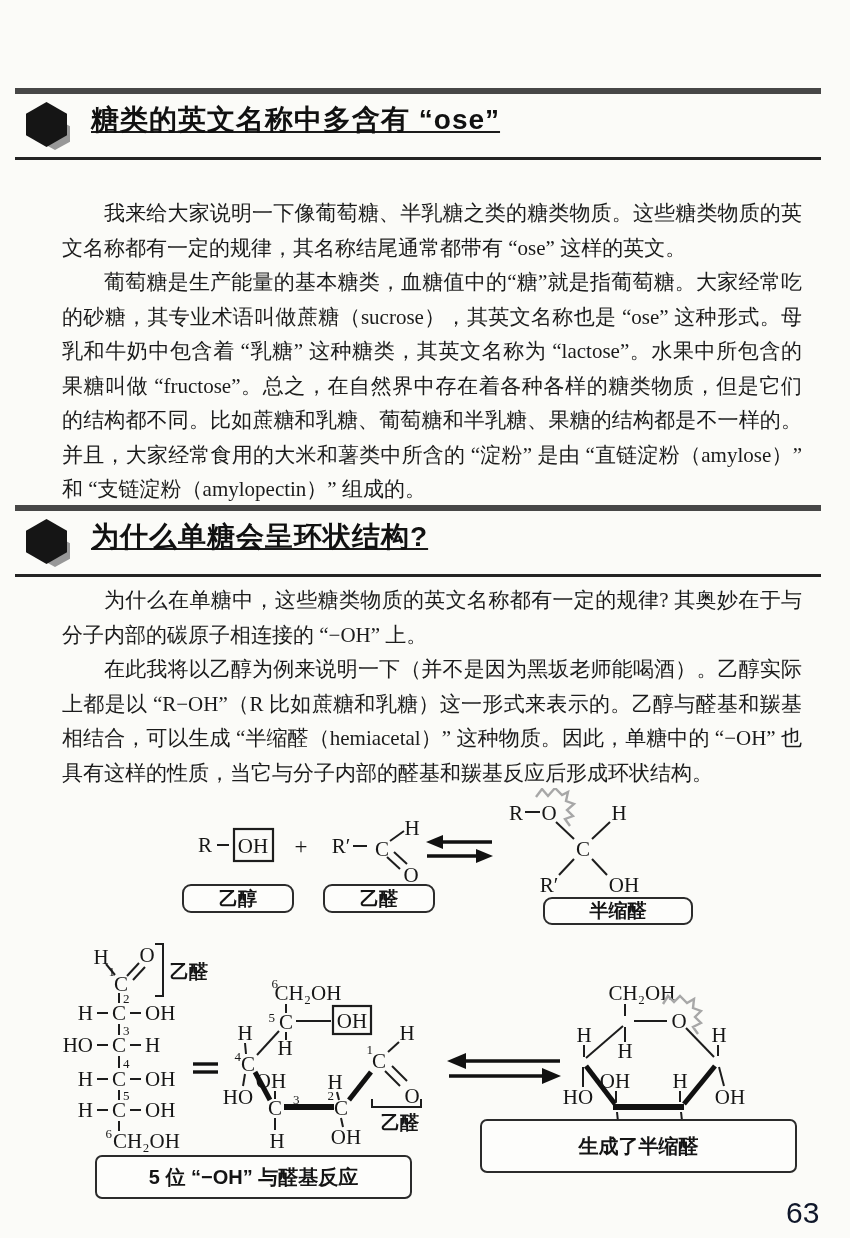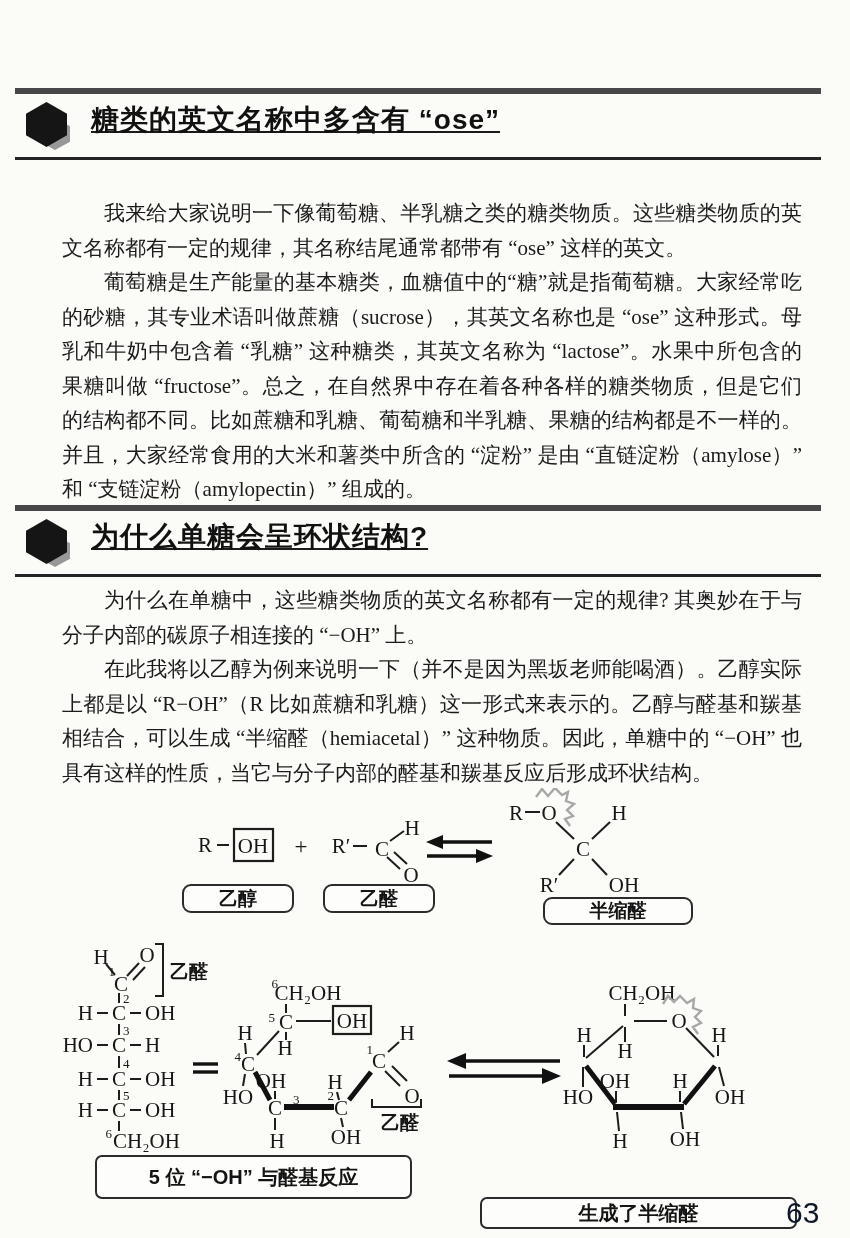--- a/index.html
+++ b/index.html
@@ -261,16 +261,16 @@
       <text x="620" y="1148" text-anchor="middle">H</text>
       <line class="bond" x1="617" y1="1112" x2="619" y2="1131"></line>
       <text x="685" y="1146" text-anchor="middle">OH</text>
       <line class="bond" x1="681" y1="1112" x2="683" y2="1129"></line>
       <text x="730" y="1104" text-anchor="middle">OH</text>
       <line class="bond" x1="719" y1="1067" x2="724" y2="1086"></line>
     </g>
   </svg>
 
   <div class="tagbox capbox" style="left:95px;top:1155px;width:317px;height:44px;">5 位 “−OH” 与醛基反应</div>
-  <div class="tagbox capbox" style="left:480px;top:1197px;width:317px;height:32px;">生成了半缩醛</div>
+  <div class="tagbox capbox" style="left:480px;top:1119px;width:317px;height:54px;">生成了半缩醛</div>
 
   <div class="pagenum">63</div>
 </div>
 
 </body></html>

